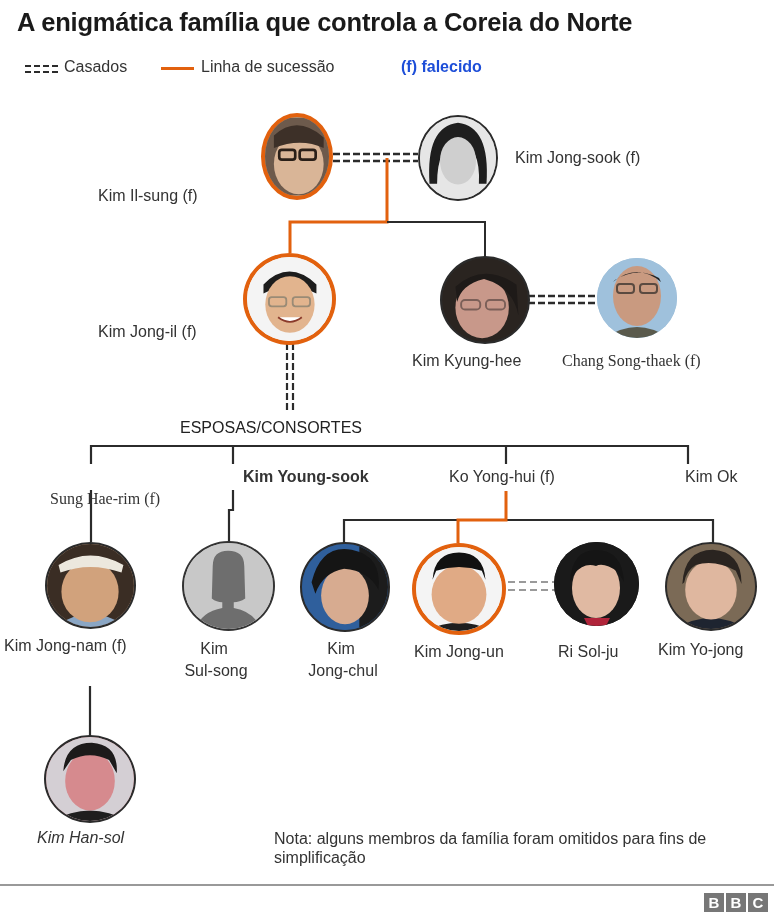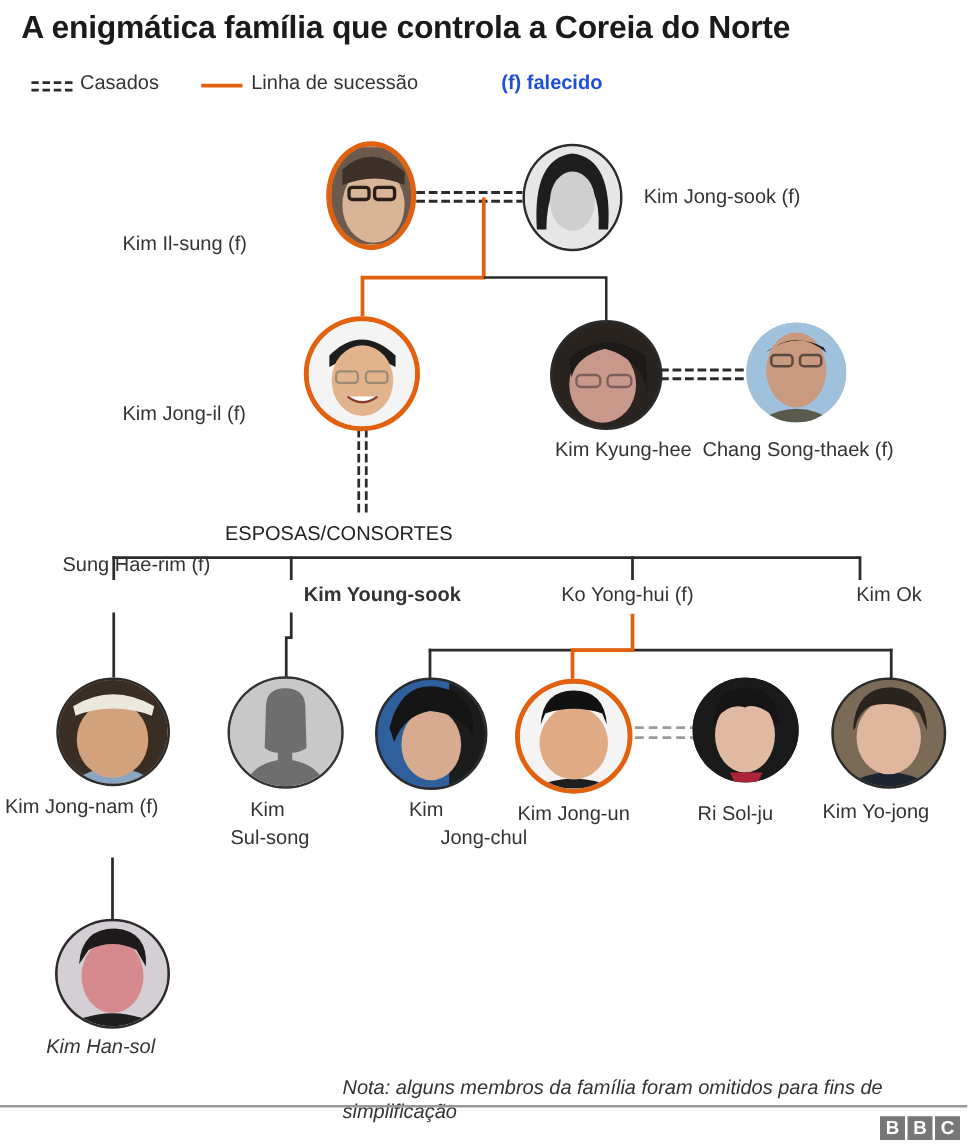--- a/index.html
+++ b/index.html
@@ -7,21 +7,21 @@
          font-family: "Liberation Sans", "DejaVu Sans", sans-serif; color: #222; }
   .abs { position: absolute; }
   .title { left: 17px; top: 8px; font-size: 25.5px; font-weight: bold; color: #1a1a1a; letter-spacing: -0.2px; white-space: nowrap; }
   .legend { top: 58px; font-size: 16px; color: #333; white-space: nowrap; }
   .legend-bold { font-weight: bold; color: #1d4ed8; }
   .name { font-size: 16px; color: #333; white-space: nowrap; line-height: 22px; }
   .center { transform: translateX(-50%); text-align: left; }
   .heading { font-size: 16px; font-weight: normal; color: #222; white-space: nowrap; }
   .portrait { position: absolute; border-radius: 50%; box-sizing: border-box; overflow: hidden; }
   .portrait svg { width: 100%; height: 100%; display: block; }
-  .note { left: 274px; top: 861px; font-size: 16px; color: #333; line-height: 19px; width: 490px; font-style: italic; }
+  .note { left: 274px; top: 829px; font-size: 16px; color: #333; line-height: 19px; width: 490px; }
   .footer-rule { left: 0; top: 884px; width: 774px; height: 2px; background: #999; }
   .bbc { right: 6px; top: 893px; display: flex; gap: 2px; }
   .bbc span { width: 20px; height: 19px; background: #777; color: #fff; font-weight: bold; font-size: 15px;
               display: flex; align-items: center; justify-content: center; font-family: "Liberation Sans", sans-serif; }
 </style>
 </head>
 <body>
 
 <div class="abs title">A enigmática família que controla a Coreia do Norte</div>
 
@@ -141,25 +141,25 @@
 <div class="portrait" style="left:597px;top:258px;width:80px;height:80px;background:#9bbcd6;">
   <svg viewBox="0 0 80 80">
     <rect width="80" height="80" fill="#9fc1dc"></rect>
     <path d="M8 80 Q40 58 72 80Z" fill="#5a5a4c"></path>
     <ellipse cx="40" cy="38" rx="24" ry="30" fill="#c99a80"></ellipse>
     <path d="M16 24 Q40 4 64 24 L62 20 Q40 8 18 22Z" fill="#222"></path>
     <rect x="20" y="26" width="17" height="9" rx="3" fill="none" stroke="#5a4a40" stroke-width="2"></rect>
     <rect x="43" y="26" width="17" height="9" rx="3" fill="none" stroke="#5a4a40" stroke-width="2"></rect>
   </svg>
 </div>
-<span class="abs name" style="left:412px;top:350px;margin-left:32px;">Kim Kyung-hee</span>
-<span class="abs name" style="left:562px;top:350px;">Chang Song-thaek (f)</span>
+<span class="abs name" style="left:412px;top:350px;">Kim Kyung-hee</span>
+<span class="abs name" style="left:562px;top:350px;font-family:Liberation Serif, serif;">Chang Song-thaek (f)</span>
 
 <span class="abs heading" style="left:180px;top:419px;">ESPOSAS/CONSORTES</span>
-<span class="abs name" style="left:50px;top:442px;">Sung Hae-rim (f)</span>
+<span class="abs name" style="left:50px;top:488px;font-family:Liberation Serif, serif;">Sung Hae-rim (f)</span>
 <span class="abs name" style="left:243px;top:466px;font-weight:bold;">Kim Young-sook</span>
 <span class="abs name" style="left:449px;top:466px;">Ko Yong-hui (f)</span>
 <span class="abs name" style="left:670px;top:466px;margin-left:15px;">Kim Ok</span>
 
 <div class="portrait" style="left:45px;top:542px;width:91px;height:87px;border:2px solid #2b2b2b;background:#caa283;">
   <svg viewBox="0 0 91 87">
     <rect width="91" height="87" fill="#3a2d24"></rect>
     <path d="M8 87 Q45 60 84 87Z" fill="#8aa6c4"></path>
     <ellipse cx="45" cy="50" rx="30" ry="32" fill="#d1a27c"></ellipse>
     <path d="M12 22 Q45 2 80 22 L78 30 Q45 18 14 30Z" fill="#ece8de"></path>
@@ -178,21 +178,21 @@
 
 <div class="portrait" style="left:300px;top:542px;width:90px;height:90px;border:2px solid #2b2b2b;background:#2c4a70;">
   <svg viewBox="0 0 90 90">
     <rect width="90" height="90" fill="#2f5f9c"></rect>
     <rect x="60" y="0" width="30" height="90" fill="#1c1c1c"></rect>
     <ellipse cx="45" cy="54" rx="25" ry="30" fill="#d7ab90"></ellipse>
     <path d="M10 40 Q20 0 52 6 Q84 12 80 48 Q70 28 44 26 Q22 30 14 52Z" fill="#151515"></path>
   </svg>
 </div>
 <span class="abs name center" style="left:341px;top:638px;">Kim</span>
-<span class="abs name center" style="left:343px;top:660px;margin-left:44px;">Jong-chul</span>
+<span class="abs name center" style="left:343px;top:660px;">Jong-chul</span>
 
 <div class="portrait" style="left:412px;top:543px;width:94px;height:92px;border:4px solid #e2610e;background:#f6f6f6;">
   <svg viewBox="0 0 94 92">
     <rect width="94" height="92" fill="#f4f4f4"></rect>
     <path d="M10 92 Q47 74 84 92Z" fill="#1e1e1e"></path>
     <ellipse cx="47" cy="52" rx="30" ry="32" fill="#e0aa85"></ellipse>
     <path d="M18 36 Q20 6 47 6 Q74 6 76 36 L72 26 Q47 18 22 26Z" fill="#111"></path>
   </svg>
 </div>
 <span class="abs name" style="left:414px;top:641px;">Kim Jong-un</span>

